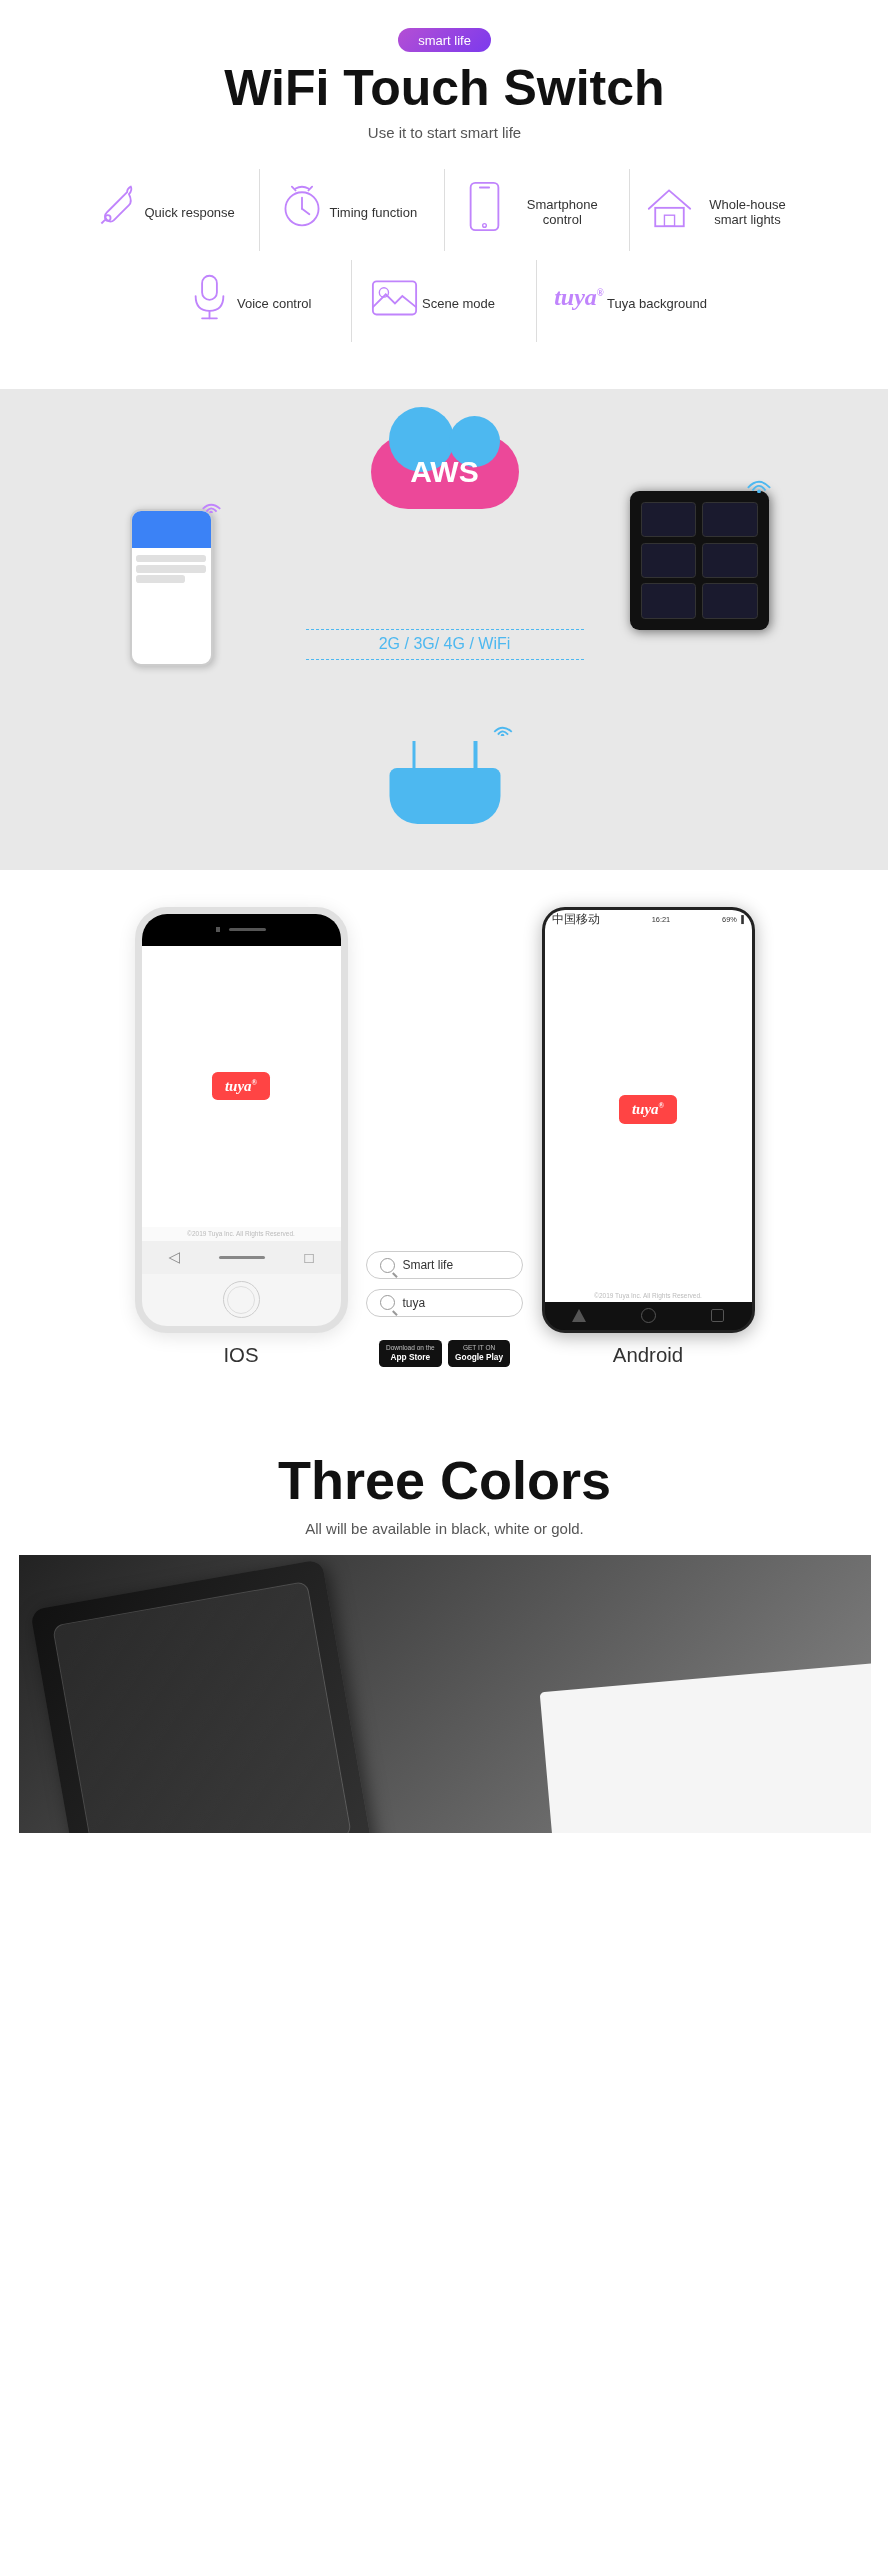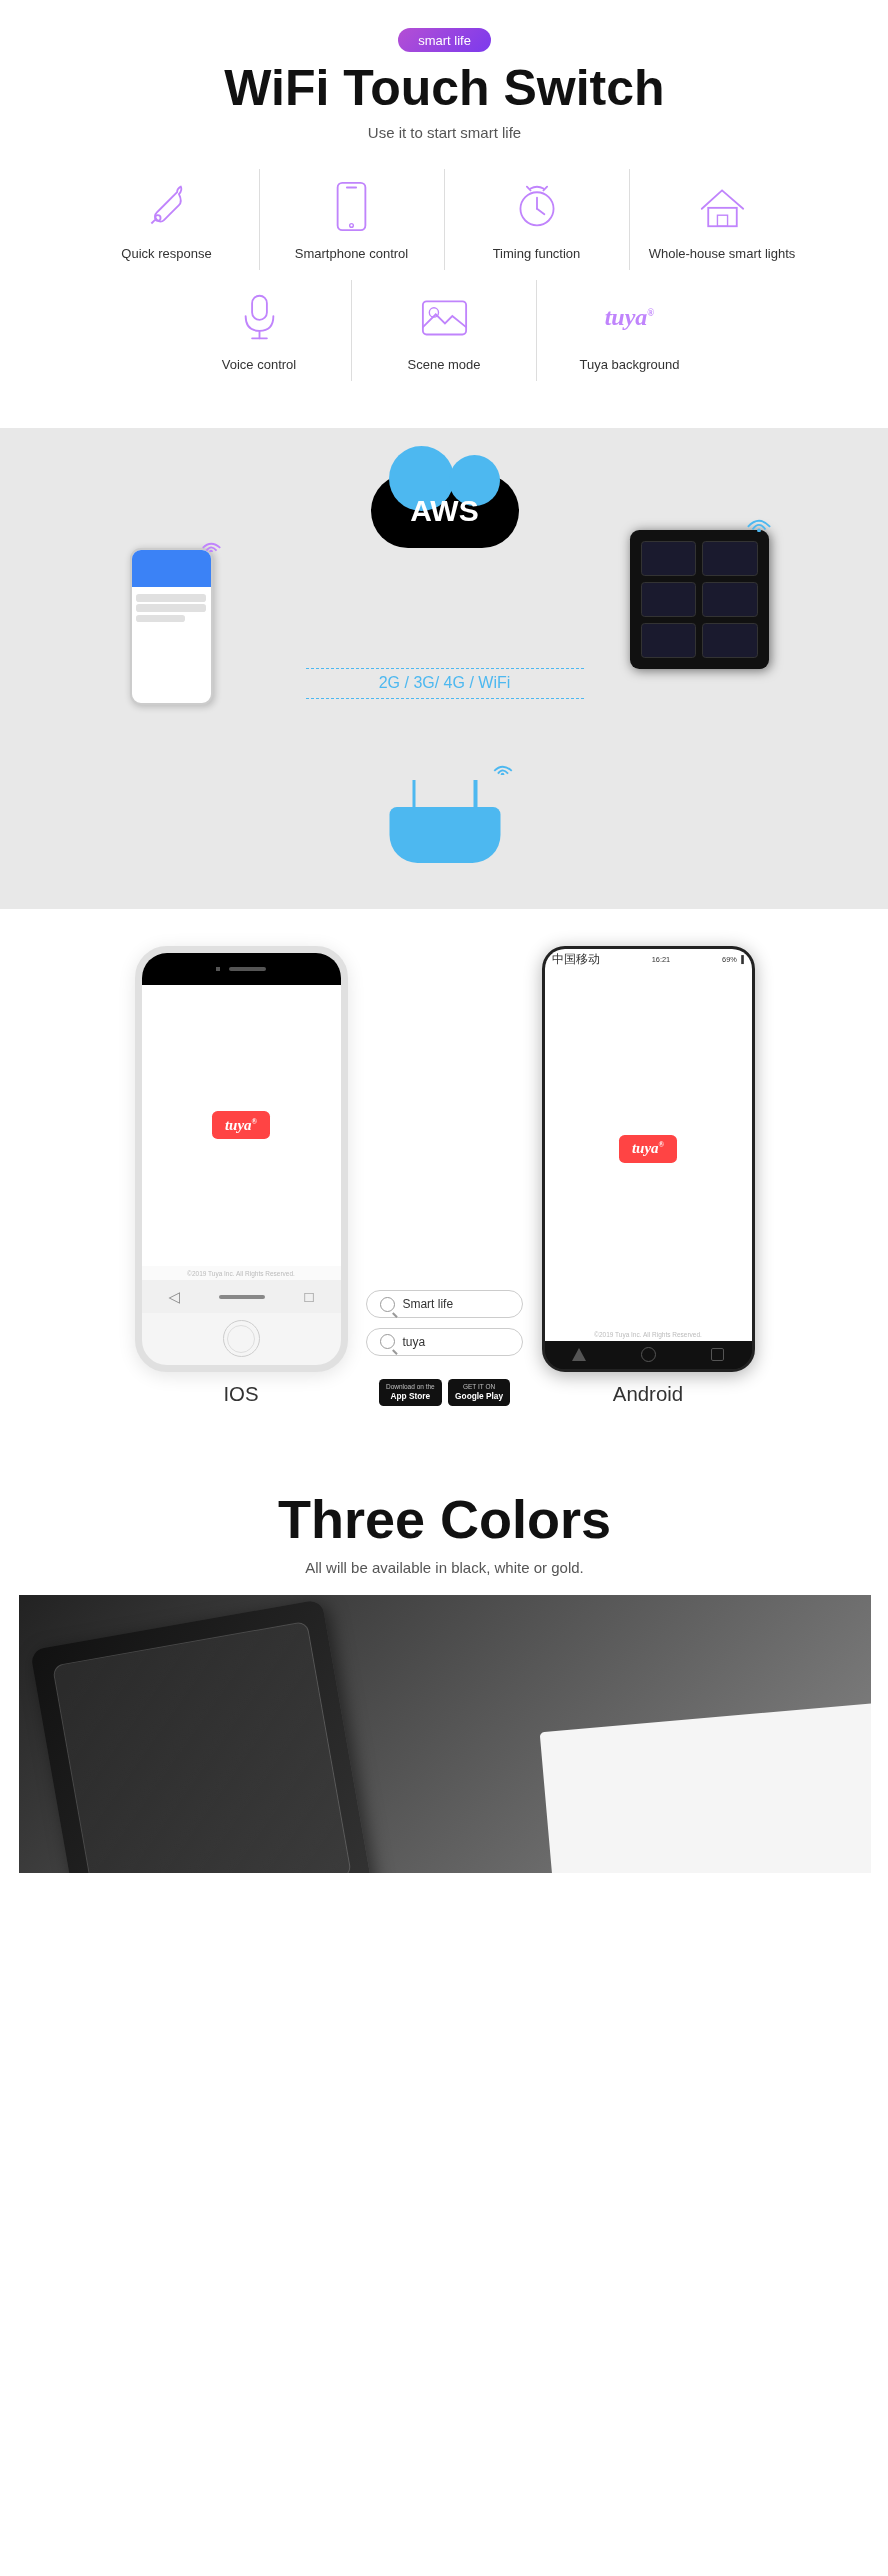--- a/index.html
+++ b/index.html
@@ -41,21 +41,21 @@
     
     .features-grid {
       display: flex;
       justify-content: center;
       align-items: flex-start;
       gap: 0;
       margin: 18.5px 0 9.3px;
     }
     .feature-item {
       display: flex;
-      flex-direction: column;
+      flex-direction: row;
       align-items: center;
       text-align: center;
       width: 185px;
       padding: 9.3px 14px;
       border-right: 0.9px solid #ddd;
     }
     .feature-item:last-child {
       border-right: none;
     }
     .feature-icon {
@@ -98,21 +98,21 @@
       height: 389px;
     }
     .aws-cloud {
       position: absolute;
       top: 0;
       left: 50%;
       transform: translateX(-50%);
       text-align: center;
     }
     .cloud-shape {
-      background: #000000;
+      background: #ec4899;
       border-radius: 46px;
       width: 148px;
       height: 74px;
       position: relative;
       display: flex;
       align-items: center;
       justify-content: center;
       margin: 0 auto;
     }
     .cloud-shape::before {
@@ -448,41 +448,41 @@
             <path d="M38 12 Q42 8 40 4 Q36 6 36 10 L18 28 L14 32 Q10 36 14 40 Q18 44 22 40 L26 36 L38 24 Q42 20 38 12Z" stroke="#c084fc" stroke-width="2" fill="none"></path>
             <circle cx="15" cy="38" r="3" stroke="#c084fc" stroke-width="2" fill="none"></circle>
             <path d="M8 44 L12 40" stroke="#c084fc" stroke-width="2"></path>
           </svg>
         </div>
         <div class="feature-label">Quick response</div>
       </div>
 
       <div class="feature-item">
         <div class="feature-icon">
-          <svg width="37" height="51" viewBox="0 0 40 55" fill="none">
-            <rect x="5" y="2" width="30" height="51" rx="5" stroke="#c084fc" stroke-width="2" fill="none"></rect>
-            <circle cx="20" cy="48" r="2" stroke="#c084fc" stroke-width="1.5" fill="none"></circle>
-            <line x1="15" y1="7" x2="25" y2="7" stroke="#c084fc" stroke-width="2" stroke-linecap="round"></line>
-          </svg>
-        </div>
-        <div class="feature-label">Smartphone control</div>
-      </div>
-
-      <div class="feature-item">
-        <div class="feature-icon">
           <svg width="46" height="51" viewBox="0 0 50 55" fill="none">
             <circle cx="25" cy="30" r="18" stroke="#c084fc" stroke-width="2" fill="none"></circle>
             <line x1="25" y1="30" x2="25" y2="18" stroke="#c084fc" stroke-width="2" stroke-linecap="round"></line>
             <line x1="25" y1="30" x2="33" y2="36" stroke="#c084fc" stroke-width="2" stroke-linecap="round"></line>
             <path d="M18 8 Q25 4 32 8" stroke="#c084fc" stroke-width="2" fill="none" stroke-linecap="round"></path>
             <line x1="14" y1="6" x2="18" y2="10" stroke="#c084fc" stroke-width="2" stroke-linecap="round"></line>
             <line x1="36" y1="6" x2="32" y2="10" stroke="#c084fc" stroke-width="2" stroke-linecap="round"></line>
           </svg>
         </div>
         <div class="feature-label">Timing function</div>
+      </div>
+
+      <div class="feature-item">
+        <div class="feature-icon">
+          <svg width="37" height="51" viewBox="0 0 40 55" fill="none">
+            <rect x="5" y="2" width="30" height="51" rx="5" stroke="#c084fc" stroke-width="2" fill="none"></rect>
+            <circle cx="20" cy="48" r="2" stroke="#c084fc" stroke-width="1.5" fill="none"></circle>
+            <line x1="15" y1="7" x2="25" y2="7" stroke="#c084fc" stroke-width="2" stroke-linecap="round"></line>
+          </svg>
+        </div>
+        <div class="feature-label">Smartphone control</div>
       </div>
 
       <div class="feature-item">
         <div class="feature-icon">
           <svg width="51" height="46" viewBox="0 0 55 50" fill="none">
             <path d="M5 28 L27 8 L50 28" stroke="#c084fc" stroke-width="2" fill="none" stroke-linecap="round"></path>
             <rect x="12" y="27" width="31" height="20" stroke="#c084fc" stroke-width="2" fill="none"></rect>
             <rect x="22" y="35" width="11" height="12" stroke="#c084fc" stroke-width="1.5" fill="none"></rect>
           </svg>
         </div>

